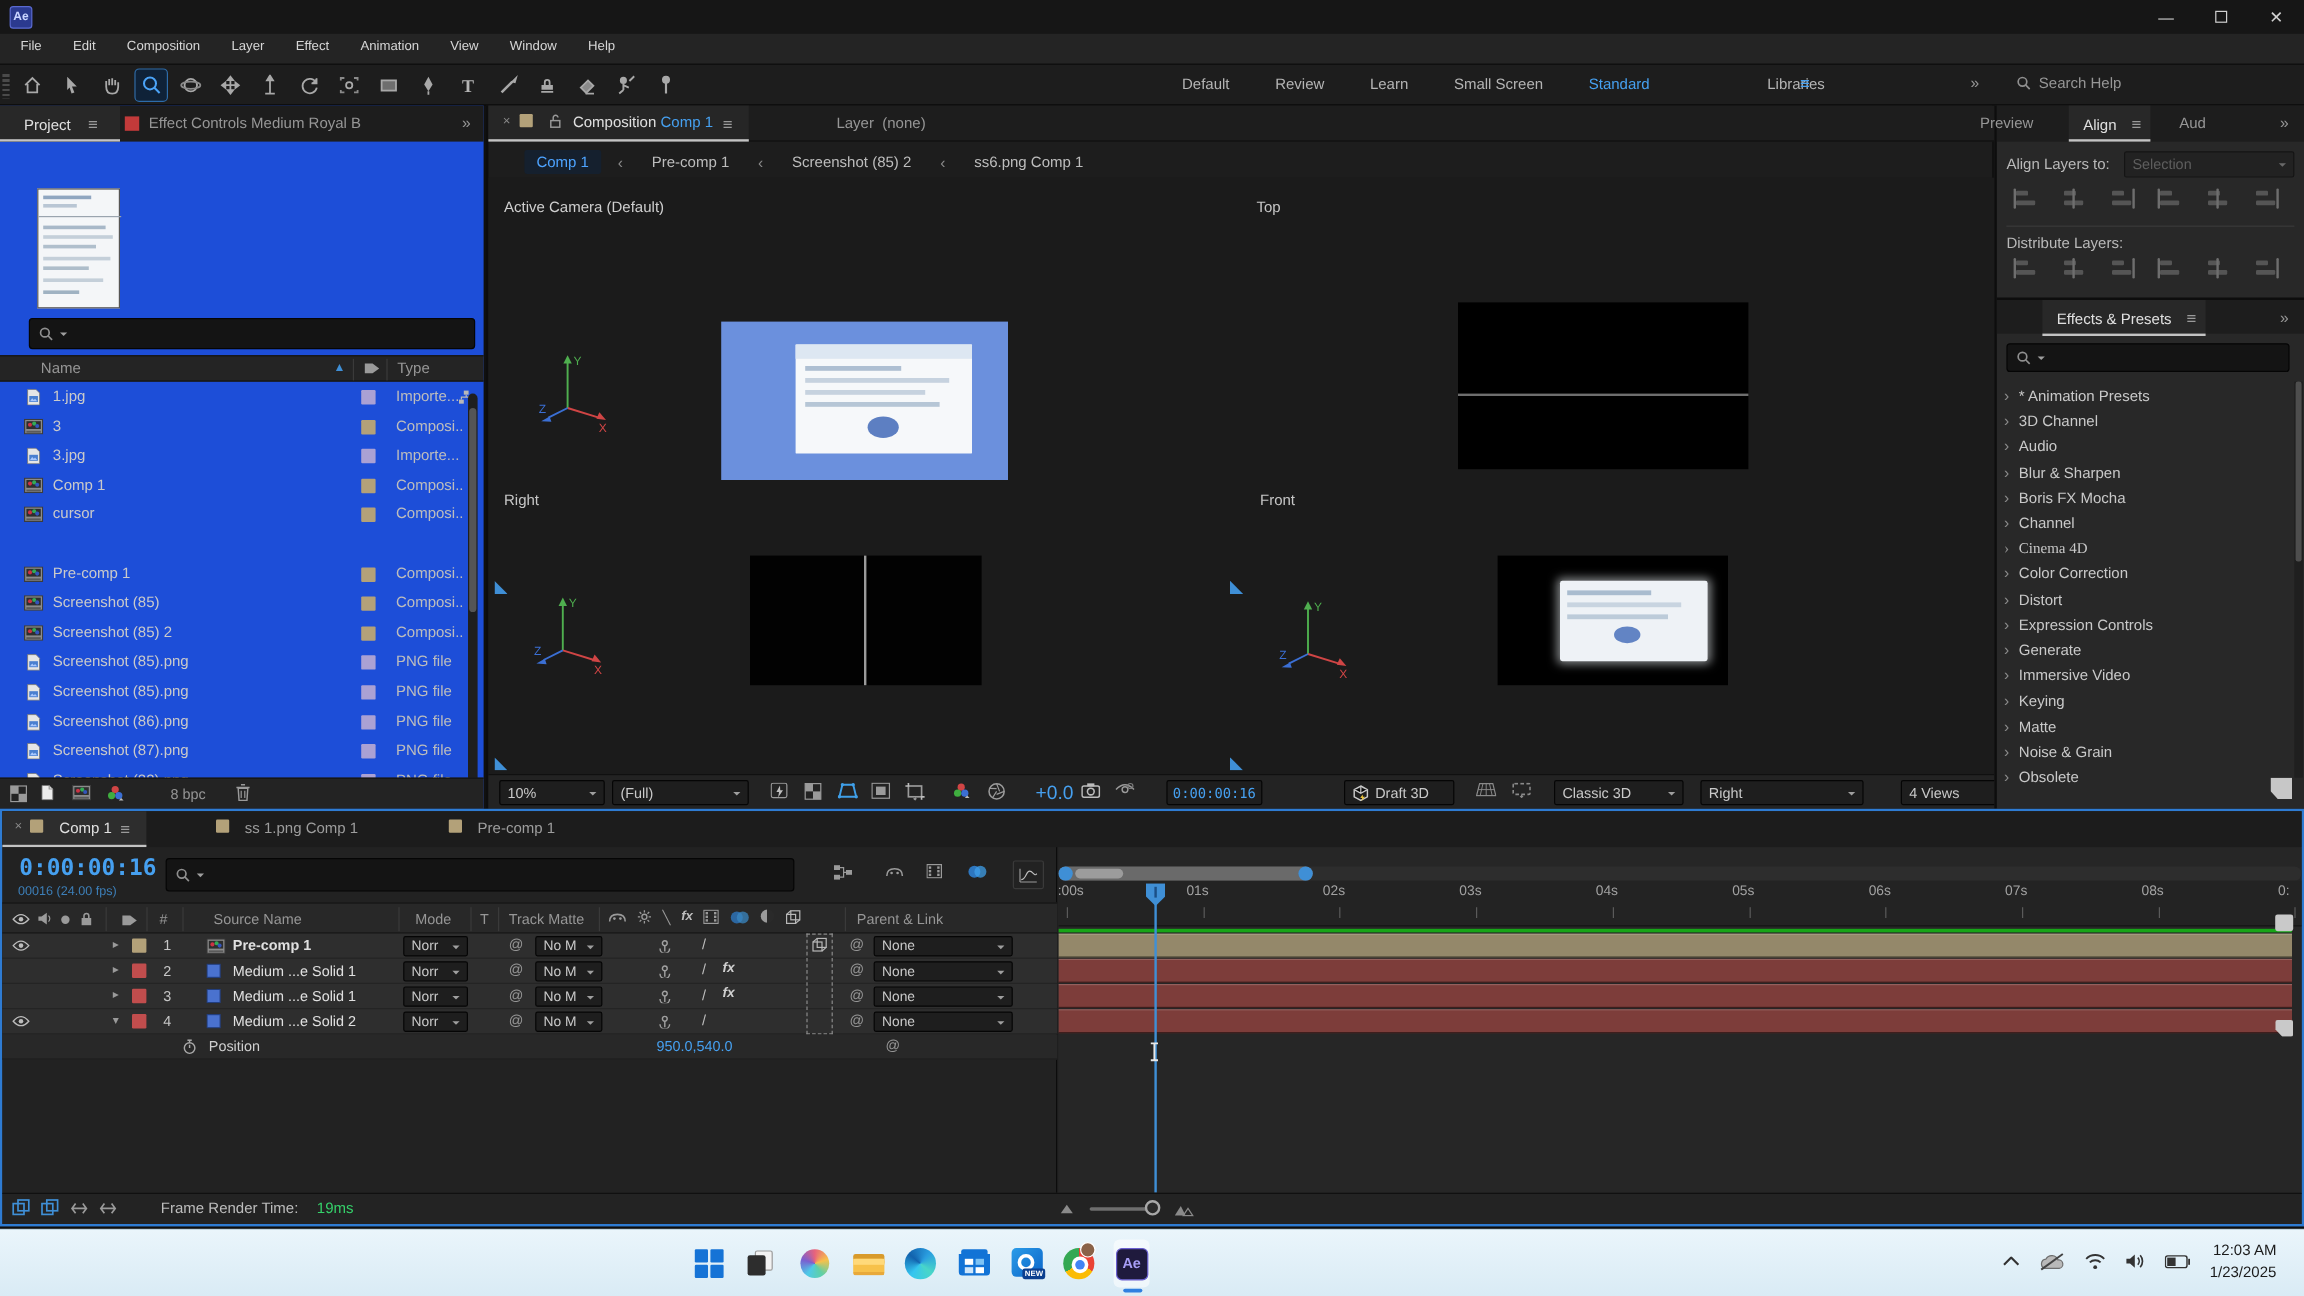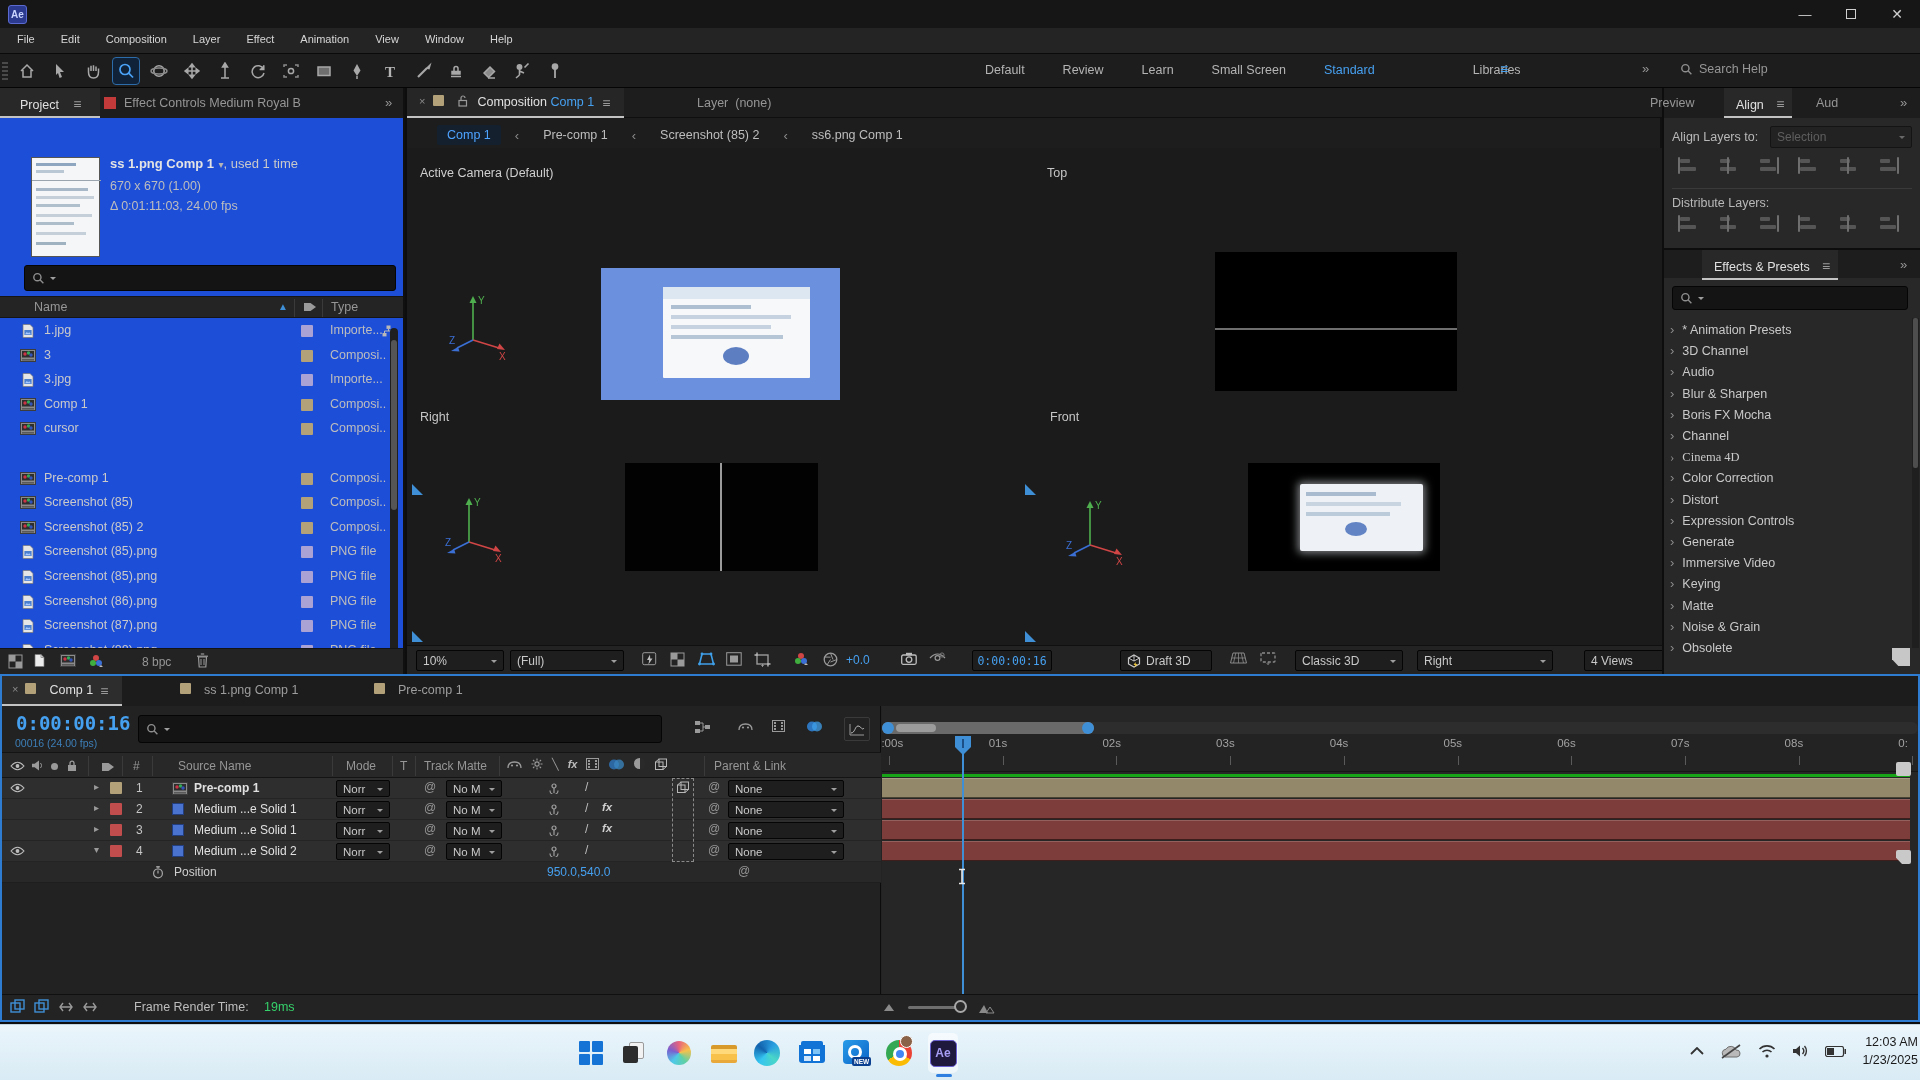--- a/index.html
+++ b/index.html
@@ -194,26 +194,20 @@
       <div style="position:absolute;left:4px;top:12px;width:28px;height:3px;background:#b9c6d4"></div>
       <div style="position:absolute;left:0;top:22px;width:69px;height:1px;background:#9aa4ae"></div>
       <div style="position:absolute;left:4px;top:30px;width:52px;height:3px;background:#a8b8c8"></div>
       <div style="position:absolute;left:4px;top:38px;width:58px;height:3px;background:#c4cfd9"></div>
       <div style="position:absolute;left:4px;top:46px;width:44px;height:3px;background:#b0bfcc"></div>
       <div style="position:absolute;left:4px;top:56px;width:56px;height:3px;background:#c4cfd9"></div>
       <div style="position:absolute;left:4px;top:64px;width:38px;height:3px;background:#aebdca"></div>
       <div style="position:absolute;left:4px;top:74px;width:50px;height:3px;background:#c4cfd9"></div>
       <div style="position:absolute;left:4px;top:84px;width:30px;height:3px;background:#9fb2c2"></div>
     </div>
-    <div class="ab" style="left:110px;top:66px">
-      <div class="nowrap"><span style="color:#e3e3e3;font-weight:bold;font-size:13px">ss 1.png Comp 1</span>
-        <span style="color:#b5b5b5;font-size:10px"> ▾</span><span style="color:#c9c9c9;font-size:13px">, used 1 time</span></div>
-      <div style="color:#bdbdbd;font-size:12.5px;margin-top:7px">670 x 670 (1.00)</div>
-      <div style="color:#bdbdbd;font-size:12.5px;margin-top:6px">Δ 0:01:11:03, 24.00 fps</div>
-    </div>
 
     <div class="searchbox ab" style="left:24px;top:177px;width:372px;height:26px">
       <span id="projmag">
           <svg width="13" height="13" viewBox="0 0 13 13">
             <circle cx="5.4" cy="5.2" r="3.6" fill="none" stroke="#8f8f8f" stroke-width="1.4"></circle>
             <line x1="8" y1="7.8" x2="11.4" y2="11.2" stroke="#8f8f8f" stroke-width="1.4"></line>
           </svg>
         </span>
         <span class="caret" style="margin-left:0"></span>
       <input style="">
@@ -623,21 +617,21 @@
             <circle cx="11" cy="9" r="3" fill="#3b6fd4"></circle>
             <path d="M13 11 l2 2 h-4 z" fill="#bbb"></path>
           </svg>
         </span>
       <span class="ab tbar-ic" id="cti7" style="left:416px;top:6px">
           <svg width="15" height="15" viewBox="0 0 15 15">
             <circle cx="7.5" cy="7.5" r="6.3" fill="none" stroke="#9a9a9a" stroke-width="1.3"></circle>
             <path d="M7.5 1.2 L10 7.5 M13.8 7.5 L7.5 10 M4 13 L7.5 7.5 M1.5 5 L7.5 5.2" stroke="#9a9a9a"></path>
           </svg>
         </span>
-      <span class="ab blue" style="left:439px;top:7px;font-size:12px">+0.0</span>
+      <span class="ab blue" style="left:456px;top:7px;font-size:16px">+0.0</span>
       <span class="ab tbar-ic" id="cti8" style="left:494px;top:6px">
           <svg width="16" height="13" viewBox="0 0 16 13">
             <rect x="0.7" y="3" width="14.5" height="9.3" rx="1.5" fill="none" stroke="#bdbdbd" stroke-width="1.3"></rect>
             <rect x="5" y="0.8" width="6" height="2.5" fill="#bdbdbd"></rect>
             <circle cx="8" cy="7.6" r="2.8" fill="none" stroke="#bdbdbd" stroke-width="1.3"></circle>
           </svg>
         </span>
       <span class="ab tbar-ic" id="cti9" style="left:522px;top:6px">
           <svg width="17" height="12" viewBox="0 0 17 12">
             <path d="M1 6 Q8.5 -2 16 6" fill="none" stroke="#9a9a9a" stroke-width="1.2"></path>
@@ -1245,21 +1239,21 @@
       <span style="position:absolute;left:9px;top:14px;width:14px;height:14px;border-radius:50%;background:#fff"></span>
       <span style="position:absolute;left:12px;top:17px;width:8px;height:8px;border-radius:50%;background:#4285f4"></span>
       <span style="position:absolute;left:16px;top:2px;width:13px;height:13px;border-radius:50%;background:#8a6248;border:1px solid #fff"></span>
     </div>
     <div class="app-ic" style="background:rgba(255,255,255,.55);border-radius:5px">
       <span style="width:27px;height:27px;background:#1f1a3d;border:1px solid #6a5fd0;border-radius:5px;color:#a79df5;font-size:12px;font-weight:bold;display:flex;align-items:center;justify-content:center">Ae</span>
       <span style="position:absolute;left:8px;bottom:-4px;width:16px;height:3px;background:#2f7fe0;border-radius:2px"></span>
     </div>
   </div>
 
-  <div class="ab" style="right:2px;top:8px;display:flex;align-items:center;gap:16px">
+  <div class="ab" style="right:23px;top:8px;display:flex;align-items:center;gap:16px">
     <svg width="14" height="8" viewBox="0 0 14 8">
         <path d="M1 7 L7 1 L13 7" fill="none" stroke="#333" stroke-width="1.8"></path>
       </svg>
     <svg width="22" height="15" viewBox="0 0 22 15">
         <path d="M5 13 a4 4 0 0 1 1-7.8 A5.5 5.5 0 0 1 16 6 a3.5 3.5 0 0 1 1 7 Z" fill="#b9b9b9" stroke="#6e6e6e"></path>
         <line x1="2" y1="14" x2="20" y2="1" stroke="#444" stroke-width="1.6"></line>
       </svg>
     <svg width="18" height="14" viewBox="0 0 18 14">
         <path d="M1.5 5 a10.5 10.5 0 0 1 15 0" fill="none" stroke="#333" stroke-width="1.6"></path>
         <path d="M4.5 8 a6.5 6.5 0 0 1 9 0" fill="none" stroke="#333" stroke-width="1.6"></path>

